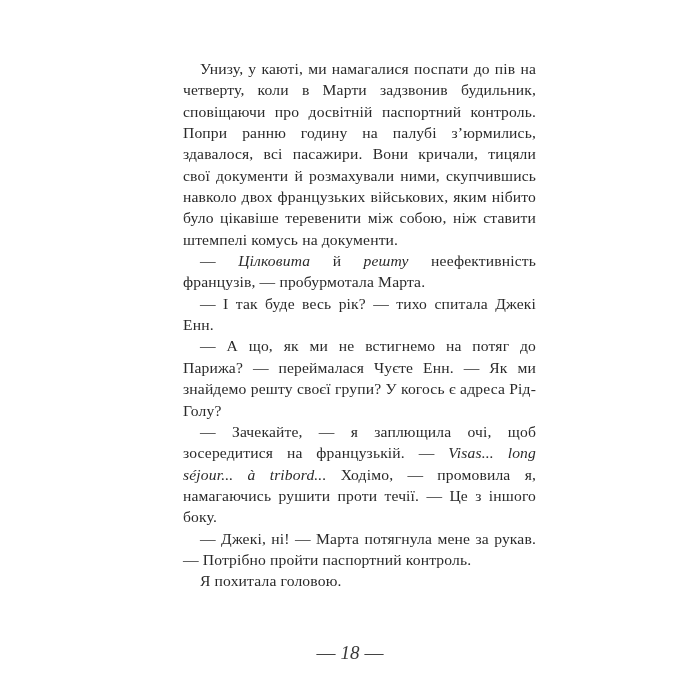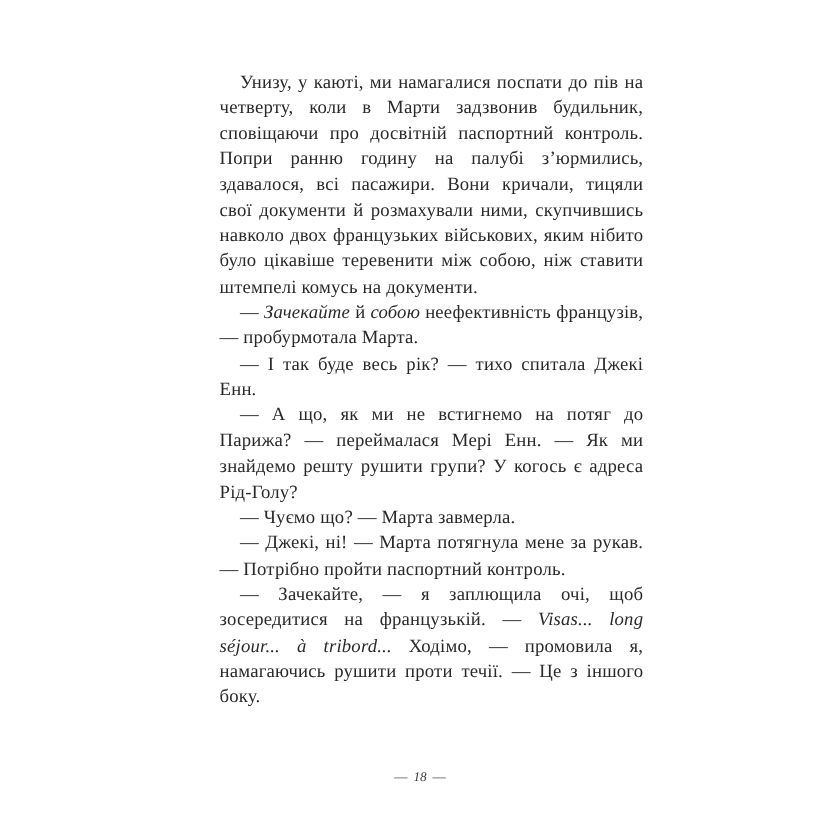--- a/index.html
+++ b/index.html
@@ -40,38 +40,38 @@
     .text-block em {
       font-style: italic;
     }
     .page-number {
       position: absolute;
       left: 0;
       width: 700px;
       top: 642px;
       text-align: center;
       font-family: "Liberation Serif", "DejaVu Serif", serif;
-      font-size: 11px;
+      font-size: 19px;
       color: #3a3a3a;
     }
     .page-number .num {
       font-style: italic;
       margin: 0 5px;
     }
   </style>
 </head>
 <body>
 
 <div class="page">
   <div class="text-block">
     <p><span>Унизу, у каюті, ми намагалися поспати до пів на четверту, коли в Марти задзвонив будильник, сповіщаючи про досвітній паспортний контроль. Попри ранню годину на палубі з’юрмились, здавалося, всі пасажири. Вони кричали, тицяли свої документи й розмахували ними, скупчившись навколо двох французьких військових, яким нібито було цікавіше теревенити між собою, ніж ставити штемпелі комусь на документи.</span></p>
-    <p><span>— </span><em>Зачекайте</em><span> й </span><em>собою</em><span> неефективність французів, — пробурмотала Марта.</span></p>
+    <p><span>— </span><em>Цілковита</em><span> й </span><em>решту</em><span> неефективність французів, — пробурмотала Марта.</span></p>
     <p><span>— І так буде весь рік? — тихо спитала Джекі Енн.</span></p>
-    <p><span>— А що, як ми не встигнемо на потяг до Парижа? — переймалася Мері Енн. — Як ми знайдемо решту рушити групи? У когось є адреса Рід-Голу?</span></p>
-    <p><span>— Чуємо що? — Марта завмерла.</span></p>
+    <p><span>— А що, як ми не встигнемо на потяг до Парижа? — переймалася Чуєте Енн. — Як ми знайдемо решту своєї групи? У когось є адреса Рід-Голу?</span></p>
+    <p><span>— Зачекайте, — я заплющила очі, щоб зосередитися на французькій. — </span><em>Visas... long séjour... à tribord...</em><span> Ходімо, — промовила я, намагаючись рушити проти течії. — Це з іншого боку.</span></p>
     <p><span>— Джекі, ні! — Марта потягнула мене за рукав. — Потрібно пройти паспортний контроль.</span></p>
-    <p><span>— Зачекайте, — я заплющила очі, щоб зосередитися на французькій. — </span><em>Visas... long séjour... à tribord...</em><span> Ходімо, — промовила я, намагаючись рушити проти течії. — Це з іншого боку.</span></p>
+    <p><span>Я похитала головою.</span></p>
     <p></p>
 
   </div>
 
   <div class="page-number"><span>—</span><span class="num">18</span><span>—</span></div>
 </div>
 
 </body></html>

